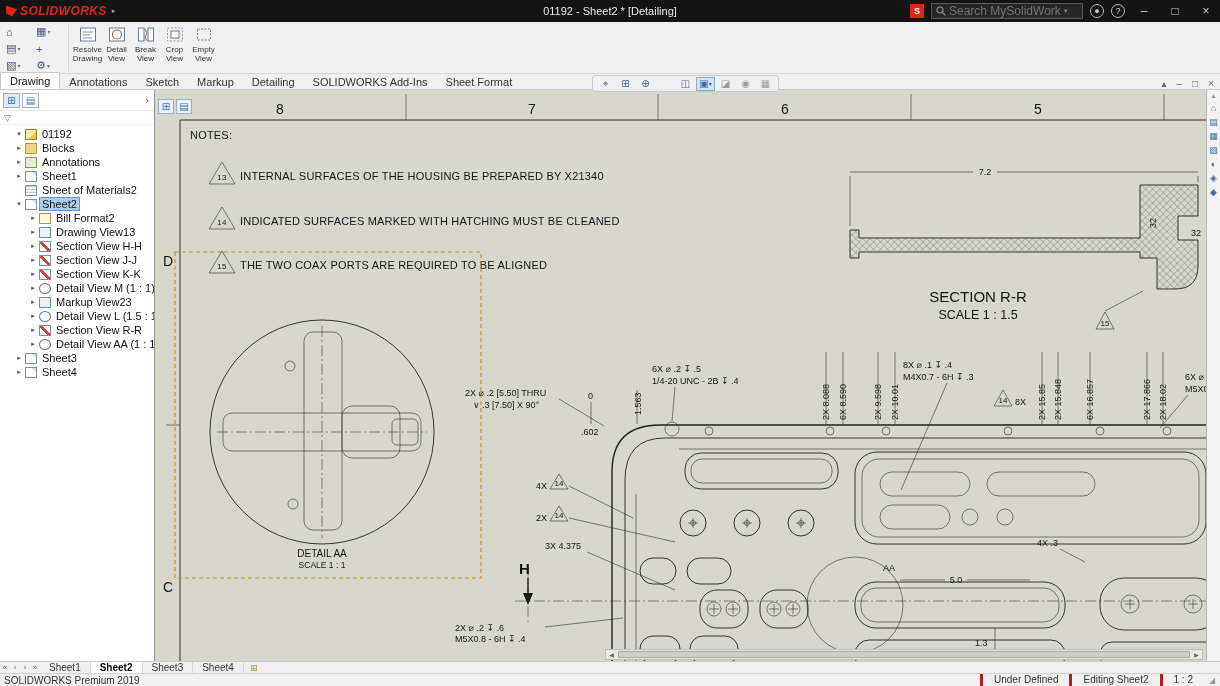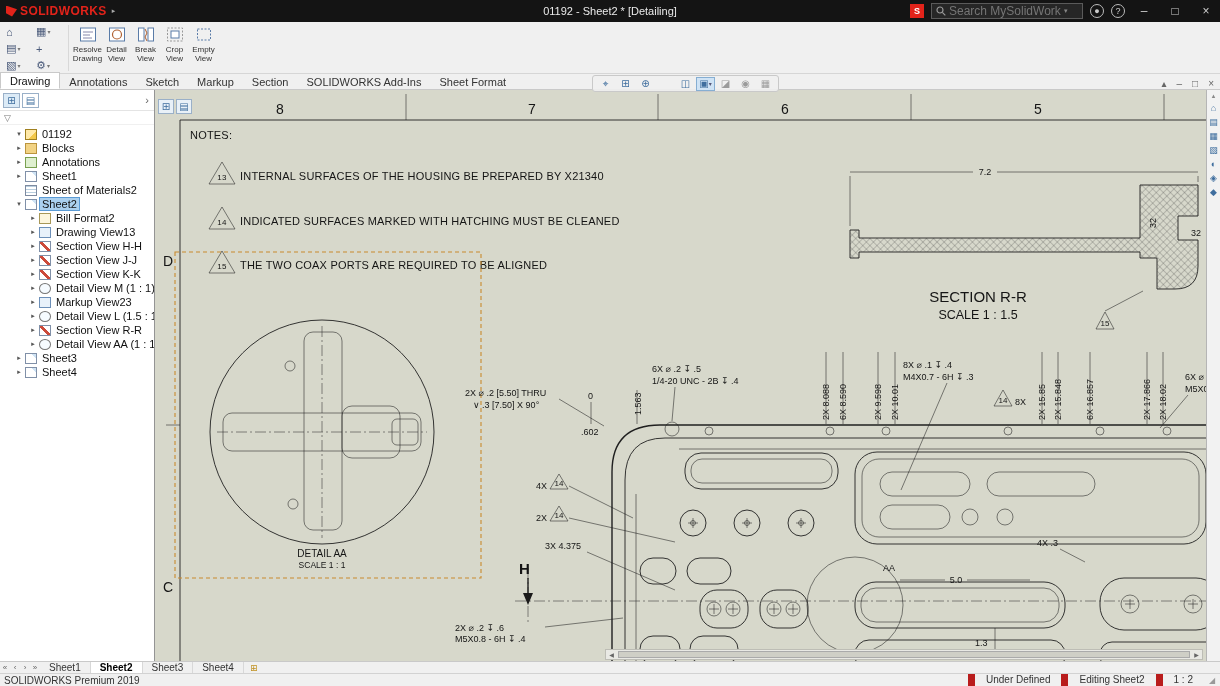--- a/index.html
+++ b/index.html
@@ -5,21 +5,21 @@
   *{margin:0;padding:0;box-sizing:border-box}
   html,body{background:#9a9a9a}
   .app{position:relative;width:1220px;height:686px;overflow:hidden;background:#f0f0f0;
        font-family:"Liberation Sans","DejaVu Sans",sans-serif;font-size:11px;color:#222}
 
   
   .titlebar{position:absolute;left:0;top:0;width:1220px;height:22px;background:#141414;
             display:flex;align-items:center;color:#ddd}
   .logo-wrap{display:flex;align-items:center;margin-left:6px;gap:3px}
   .ds-mark{width:11px;height:11px;background:#e2231a;clip-path:polygon(0 0,100% 35%,55% 100%,0 70%)}
-  .logo-text{color:#e2231a;font-weight:bold;font-size:12px;letter-spacing:.4px}
+  .logo-text{color:#e2231a;font-weight:bold;font-style:italic;font-size:12px;letter-spacing:.4px}
   .logo-caret{color:#aaa;font-size:7px;margin-left:2px}
   .tb-title{position:absolute;left:50%;transform:translateX(-50%);font-size:11px;color:#eaeaea;white-space:nowrap}
   .tb-right{margin-left:auto;display:flex;align-items:center;gap:7px;padding-right:2px}
   .msw-icon{width:14px;height:14px;background:#e2231a;color:#fff;font-size:9px;font-weight:bold;
             display:flex;align-items:center;justify-content:center}
   .search-box{display:flex;align-items:center;gap:3px;background:#262626;border:1px solid #5a5a5a;
               height:16px;width:152px;padding:0 4px}
   .search-box input{background:transparent;border:none;outline:none;color:#bbb;font-size:12px;width:112px;
                     font-family:inherit}
   .search-caret{color:#888;font-size:7px}
@@ -117,21 +117,21 @@
   .st-nav{width:10px;text-align:center;color:#666;font-size:8px;line-height:12px}
   .stab{padding:0 9px;height:11px;line-height:11px;color:#333;border-right:1px solid #d8d8d8}
   .stab.active{background:#fff;font-weight:bold;color:#000}
   .st-add{color:#c09020;font-size:9px;padding-left:6px}
 
   
   .statusbar{position:absolute;left:0;top:673px;width:1220px;height:13px;background:#f0f0f0;
              border-top:1px solid #d2d2d2;display:flex;align-items:center;font-size:10px;color:#333}
   .sb-left{padding-left:4px}
   .sb-right{margin-left:auto;display:flex;align-items:center}
-  .sb-cell{padding:0 11px;border-left:7px solid #b91c1c;height:12px;line-height:12px;white-space:nowrap}
+  .sb-cell{padding:0 11px;border-left:3px solid #b91c1c;height:12px;line-height:12px;white-space:nowrap}
   .sb-grip{width:16px;color:#999;font-size:8px;text-align:center}
 </style>
 </head>
 <body>
 
 <div class="app">
 
   <div class="titlebar">
     <div class="logo-wrap">
       <span class="ds-mark"></span>
@@ -226,21 +226,21 @@
       <span>Empty</span>
       <span>View</span>
     </div>
   </div>
 
   <div class="tabrow">
     <span class="rtab active">Drawing</span>
     <span class="rtab">Annotations</span>
     <span class="rtab">Sketch</span>
     <span class="rtab">Markup</span>
-    <span class="rtab">Section</span>
+    <span class="rtab">Detailing</span>
     <span class="rtab">SOLIDWORKS Add-Ins</span>
     <span class="rtab">Sheet Format</span>
     <div class="tabrow-right">
       <span>▴</span>
       <span>–</span>
       <span>□</span>
       <span>×</span>
     </div>
   </div>
 

